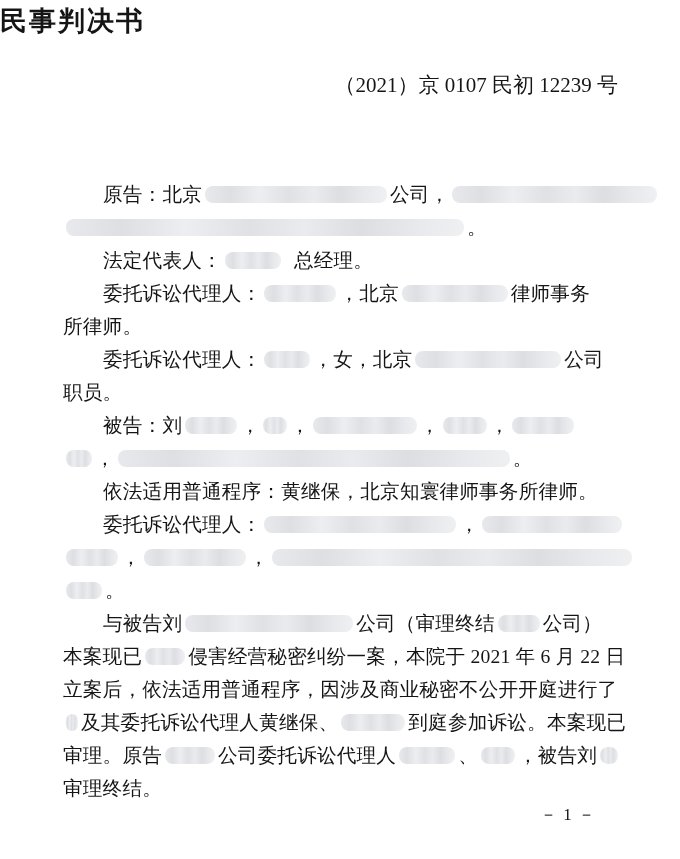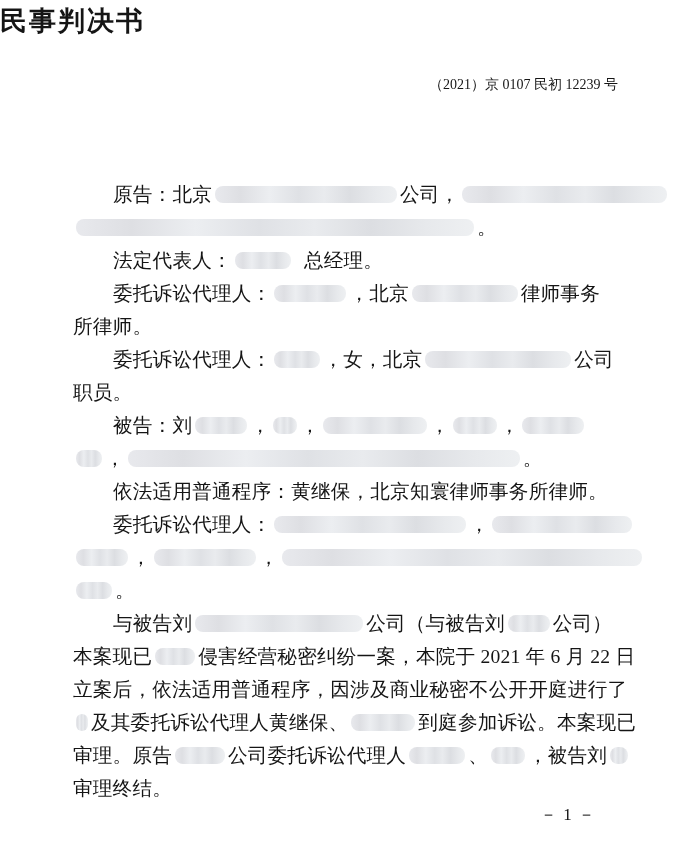--- a/index.html
+++ b/index.html
@@ -29,28 +29,28 @@
     text-align: left;
     font-size: 27px;
     line-height: 37px;
     font-weight: bold;
     letter-spacing: 2px;
   }
   .case-number {
     margin-top: 30px;
     padding-right: 62px;
     text-align: right;
-    font-size: 14px;
+    font-size: 21px;
     line-height: 30px;
     white-space: pre;
   }
   .doc-body {
     position: absolute;
     top: 178px;
-    left: 73px;
+    left: 63px;
     width: 560px;
   }
   .line {
     height: 33px;
     line-height: 33px;
     font-size: 19.6px;
     letter-spacing: 0.2px;
     white-space: pre;
   }
   .line.indent {
@@ -91,21 +91,21 @@
       <div class="line indent"><span>委托诉讼代理人：</span><span class="redact" style="width: 72px;"></span><span>，北京</span><span class="redact" style="width: 106px;"></span><span>律师事务</span></div>
       <div class="line"><span>所律师。</span></div>
       <div class="line indent"><span>委托诉讼代理人：</span><span class="redact" style="width: 46px;"></span><span>，女，北京</span><span class="redact" style="width: 146px;"></span><span>公司</span></div>
       <div class="line"><span>职员。</span></div>
       <div class="line indent"><span>被告：刘</span><span class="redact" style="width: 52px;"></span><span>，</span><span class="redact" style="width: 24px;"></span><span>，</span><span class="redact" style="width: 104px;"></span><span>，</span><span class="redact" style="width: 44px;"></span><span>，</span><span class="redact" style="width: 62px;"></span></div>
       <div class="line"><span class="redact" style="width: 26px;"></span><span>，</span><span class="redact" style="width: 392px;"></span><span>。</span></div>
       <div class="line indent"><span>依法适用普通程序：黄继保，北京知寰律师事务所律师。</span></div>
       <div class="line indent"><span>委托诉讼代理人：</span><span class="redact" style="width: 192px;"></span><span>，</span><span class="redact" style="width: 140px;"></span></div>
       <div class="line"><span class="redact" style="width: 52px;"></span><span>，</span><span class="redact" style="width: 102px;"></span><span>，</span><span class="redact" style="width: 360px;"></span></div>
       <div class="line"><span class="redact" style="width: 36px;"></span><span>。</span></div>
-      <div class="line indent"><span>与被告刘</span><span class="redact" style="width: 168px;"></span><span>公司（与被告刘</span><span class="redact" style="width: 42px;"></span><span>公司）</span></div>
+      <div class="line indent"><span>与被告刘</span><span class="redact" style="width: 168px;"></span><span>公司（审理终结</span><span class="redact" style="width: 42px;"></span><span>公司）</span></div>
       <div class="line"><span>本案现已</span><span class="redact" style="width: 40px;"></span><span>侵害经营秘密纠纷一案，本院于 2021 年 6 月 22 日</span></div>
       <div class="line"><span>立案后，依法适用普通程序，因涉及商业秘密不公开开庭进行了</span></div>
       <div class="line"><span class="redact" style="width: 12px;"></span><span>及其委托诉讼代理人黄继保、</span><span class="redact" style="width: 64px;"></span><span>到庭参加诉讼。本案现已</span></div>
       <div class="line"><span>审理。原告</span><span class="redact" style="width: 50px;"></span><span>公司委托诉讼代理人</span><span class="redact" style="width: 56px;"></span><span>、</span><span class="redact" style="width: 34px;"></span><span>，被告刘</span><span class="redact" style="width: 18px;"></span></div>
       <div class="line"><span>审理终结。</span></div>
     </div>
   <div class="page-number">－ 1 －</div>
 </div>
 
 </body></html>

